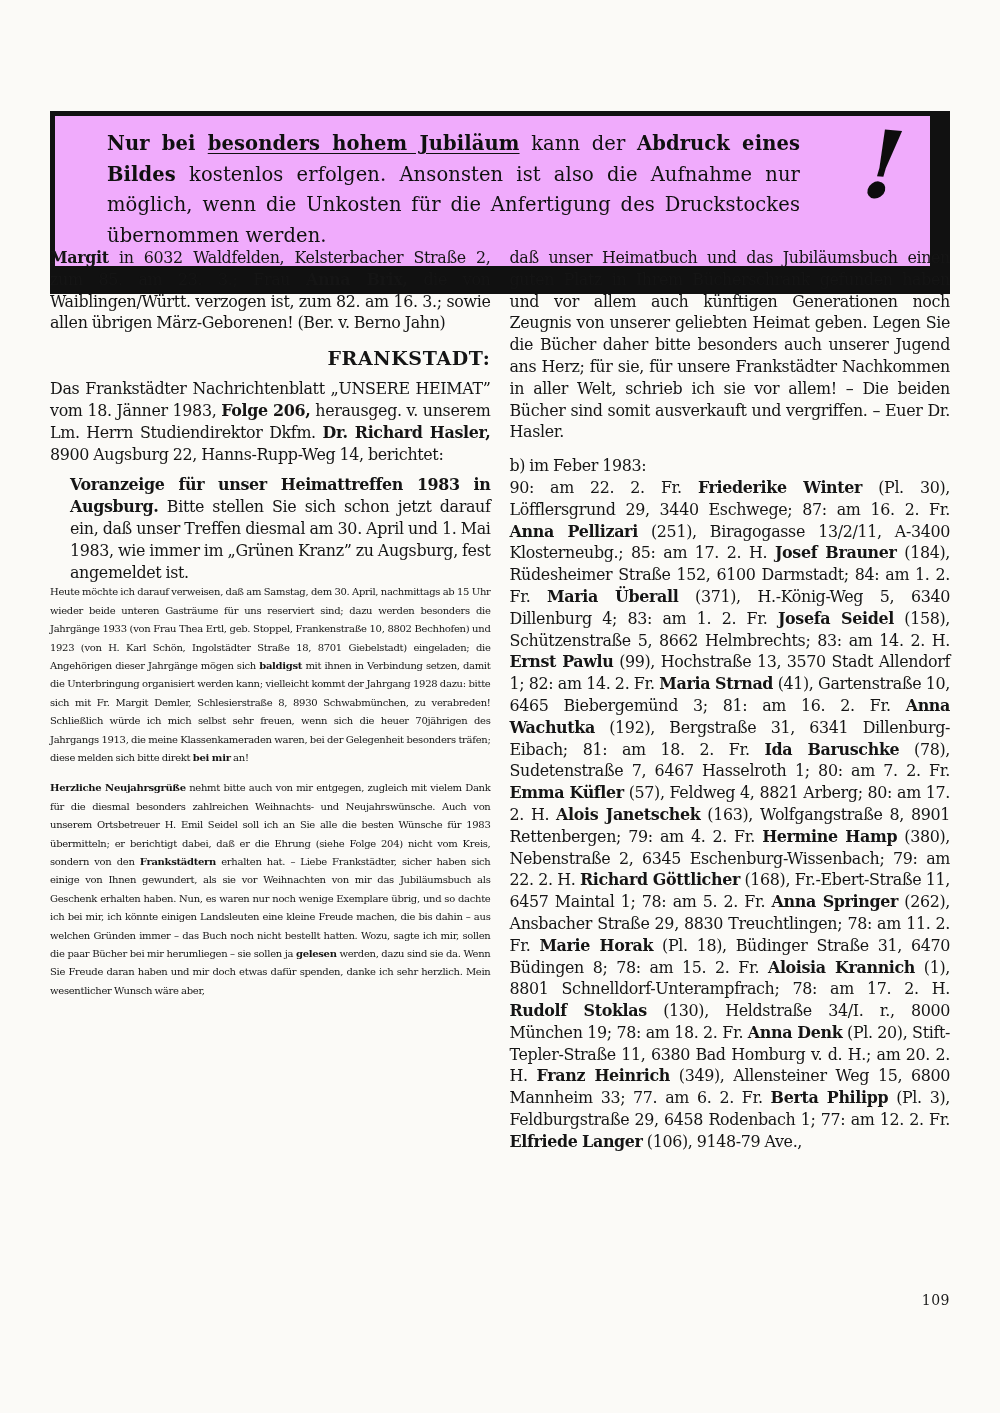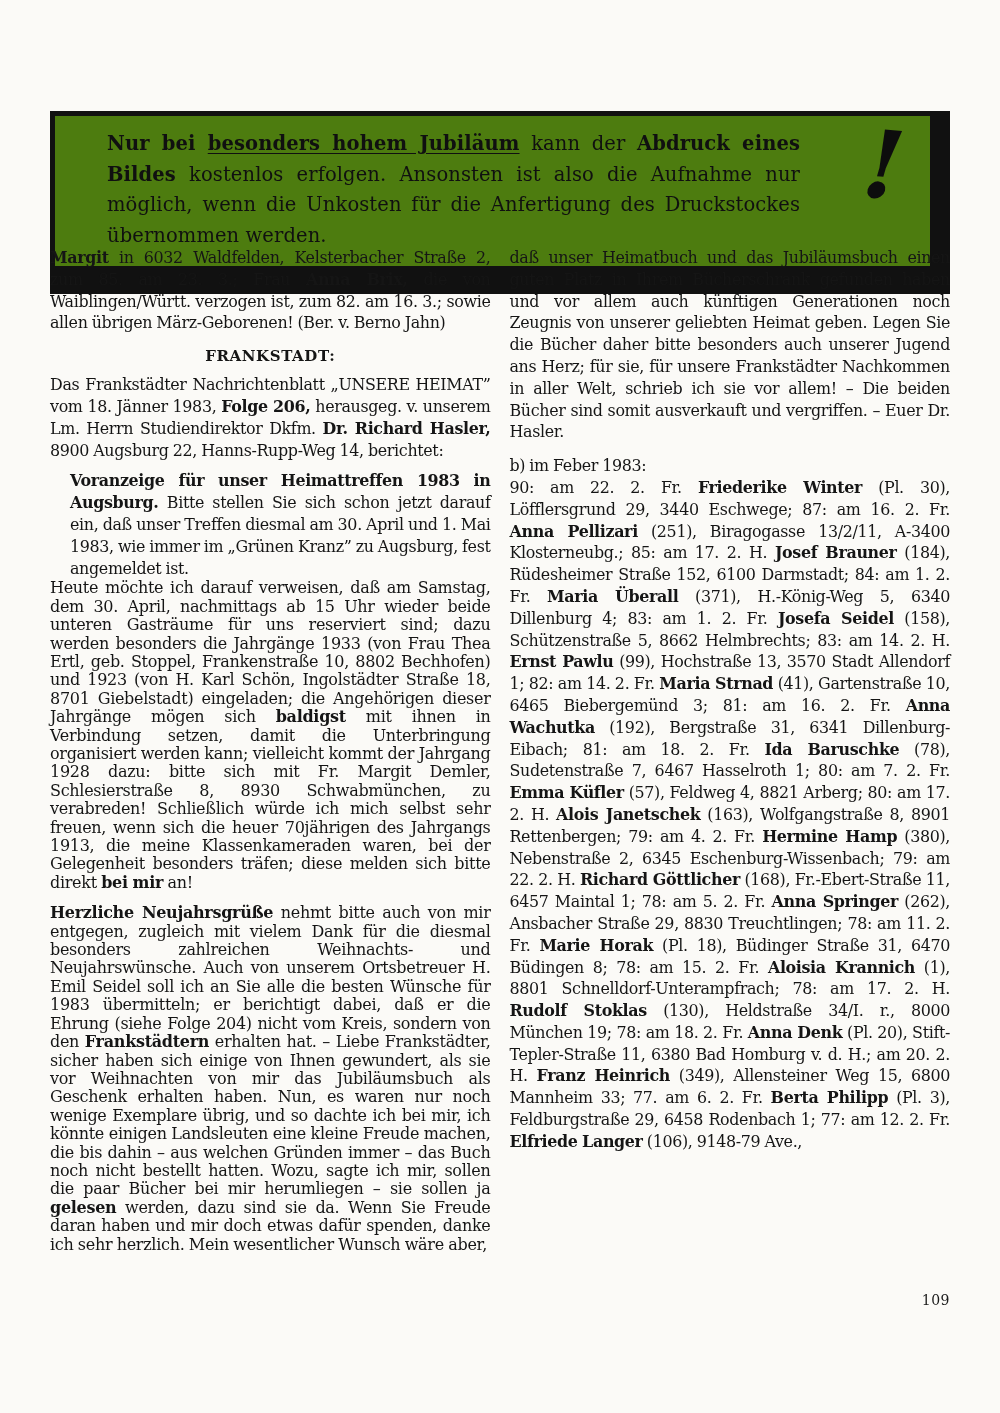--- a/index.html
+++ b/index.html
@@ -8,46 +8,46 @@
     position:relative;width:1000px;height:1413px;overflow:hidden;
     background:#fbfaf7;color:#151515;
     font-family:"DejaVu Serif","Liberation Serif",serif;
   }
   
   .notice-wrap{
     position:absolute;left:50px;top:111px;width:900px;
     background:#111;padding:0 15px 23px 0;box-sizing:border-box;
   }
   .notice-inner{
-    position:relative;background:#4d7c0f;border:5px solid #111;
+    position:relative;background:#f0abfc;border:5px solid #111;
     padding:13px 130px 15px 52px;min-height:72px;
   }
   .notice-text{
     font-size:19.5px;line-height:30.5px;text-align:justify;
     letter-spacing:0.1px;color:#101010;
   }
   .excl{
     position:absolute;right:26px;top:2px;
     font-size:94px;line-height:1;font-weight:bold;font-style:italic;
     transform:rotate(5deg);color:#0d0d0d;
   }
   
   .columns{
     position:absolute;left:50px;top:247px;width:900px;
     display:flex;gap:19px;align-items:flex-start;
   }
   .col{width:440.5px;box-sizing:border-box;}
   p{margin:0;text-align:justify;hyphens:auto;-webkit-hyphens:auto;}
   .big{font-size:15.9px;line-height:21.8px;letter-spacing:-0.35px;word-spacing:-0.5px;}
-  .small{font-size:16px;line-height:18.4px;letter-spacing:-0.3px;word-spacing:-0.4px;}
+  .small{font-size:10px;line-height:18.4px;letter-spacing:-0.3px;word-spacing:-0.4px;}
   .b{font-weight:bold;}
   .u{text-decoration:underline;text-underline-offset:3px;}
   .h-frankstadt{
-    font-weight:bold;font-size:15px;letter-spacing:0.6px;
-    margin:13px 0 9px 0;text-align:center;
+    font-weight:bold;font-size:19px;letter-spacing:0.6px;
+    margin:13px 0 9px 0;text-align:right;
   }
   .h-chronik{
     font-weight:bold;font-size:16.6px;letter-spacing:-0.2px;
     margin:5px 0 1px 0;text-align:left;
   }
   .gap-s{margin-top:12px;}
   .gap-m{margin-top:9px;margin-left:20px;}
   .page-number{
     position:absolute;right:50px;top:1292px;
     font-size:14px;letter-spacing:0.5px;color:#1a1a1a;

